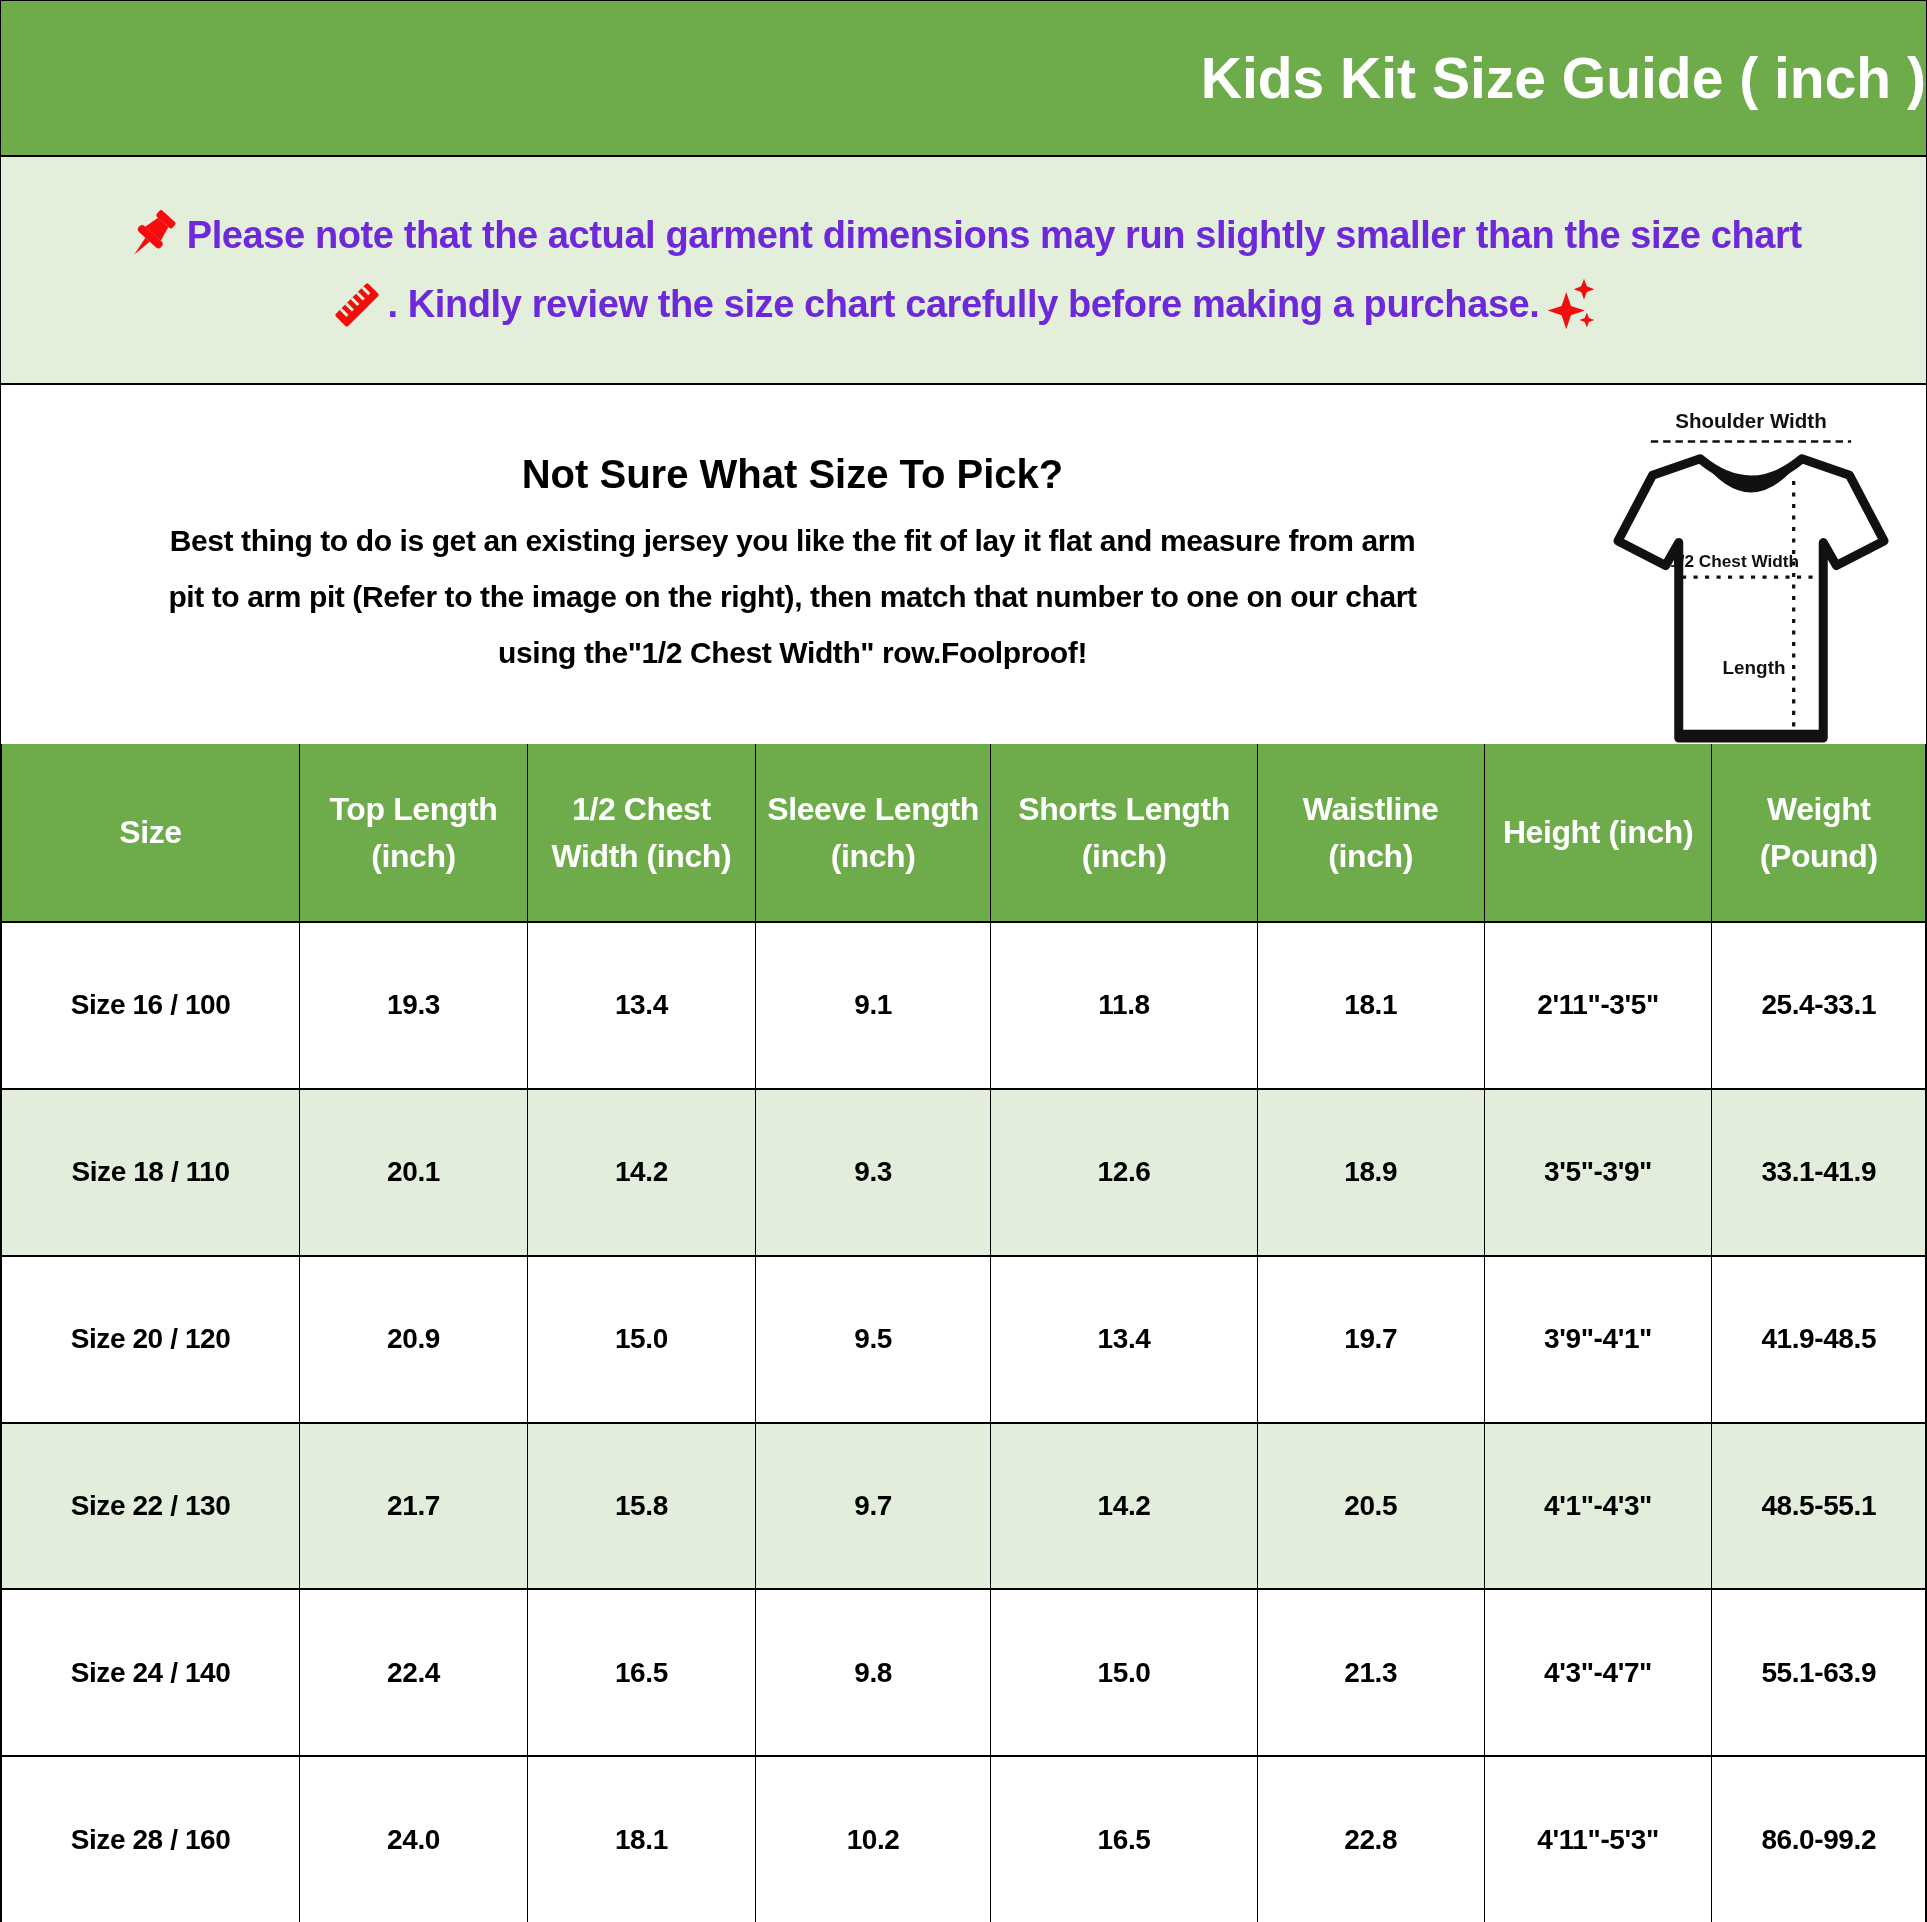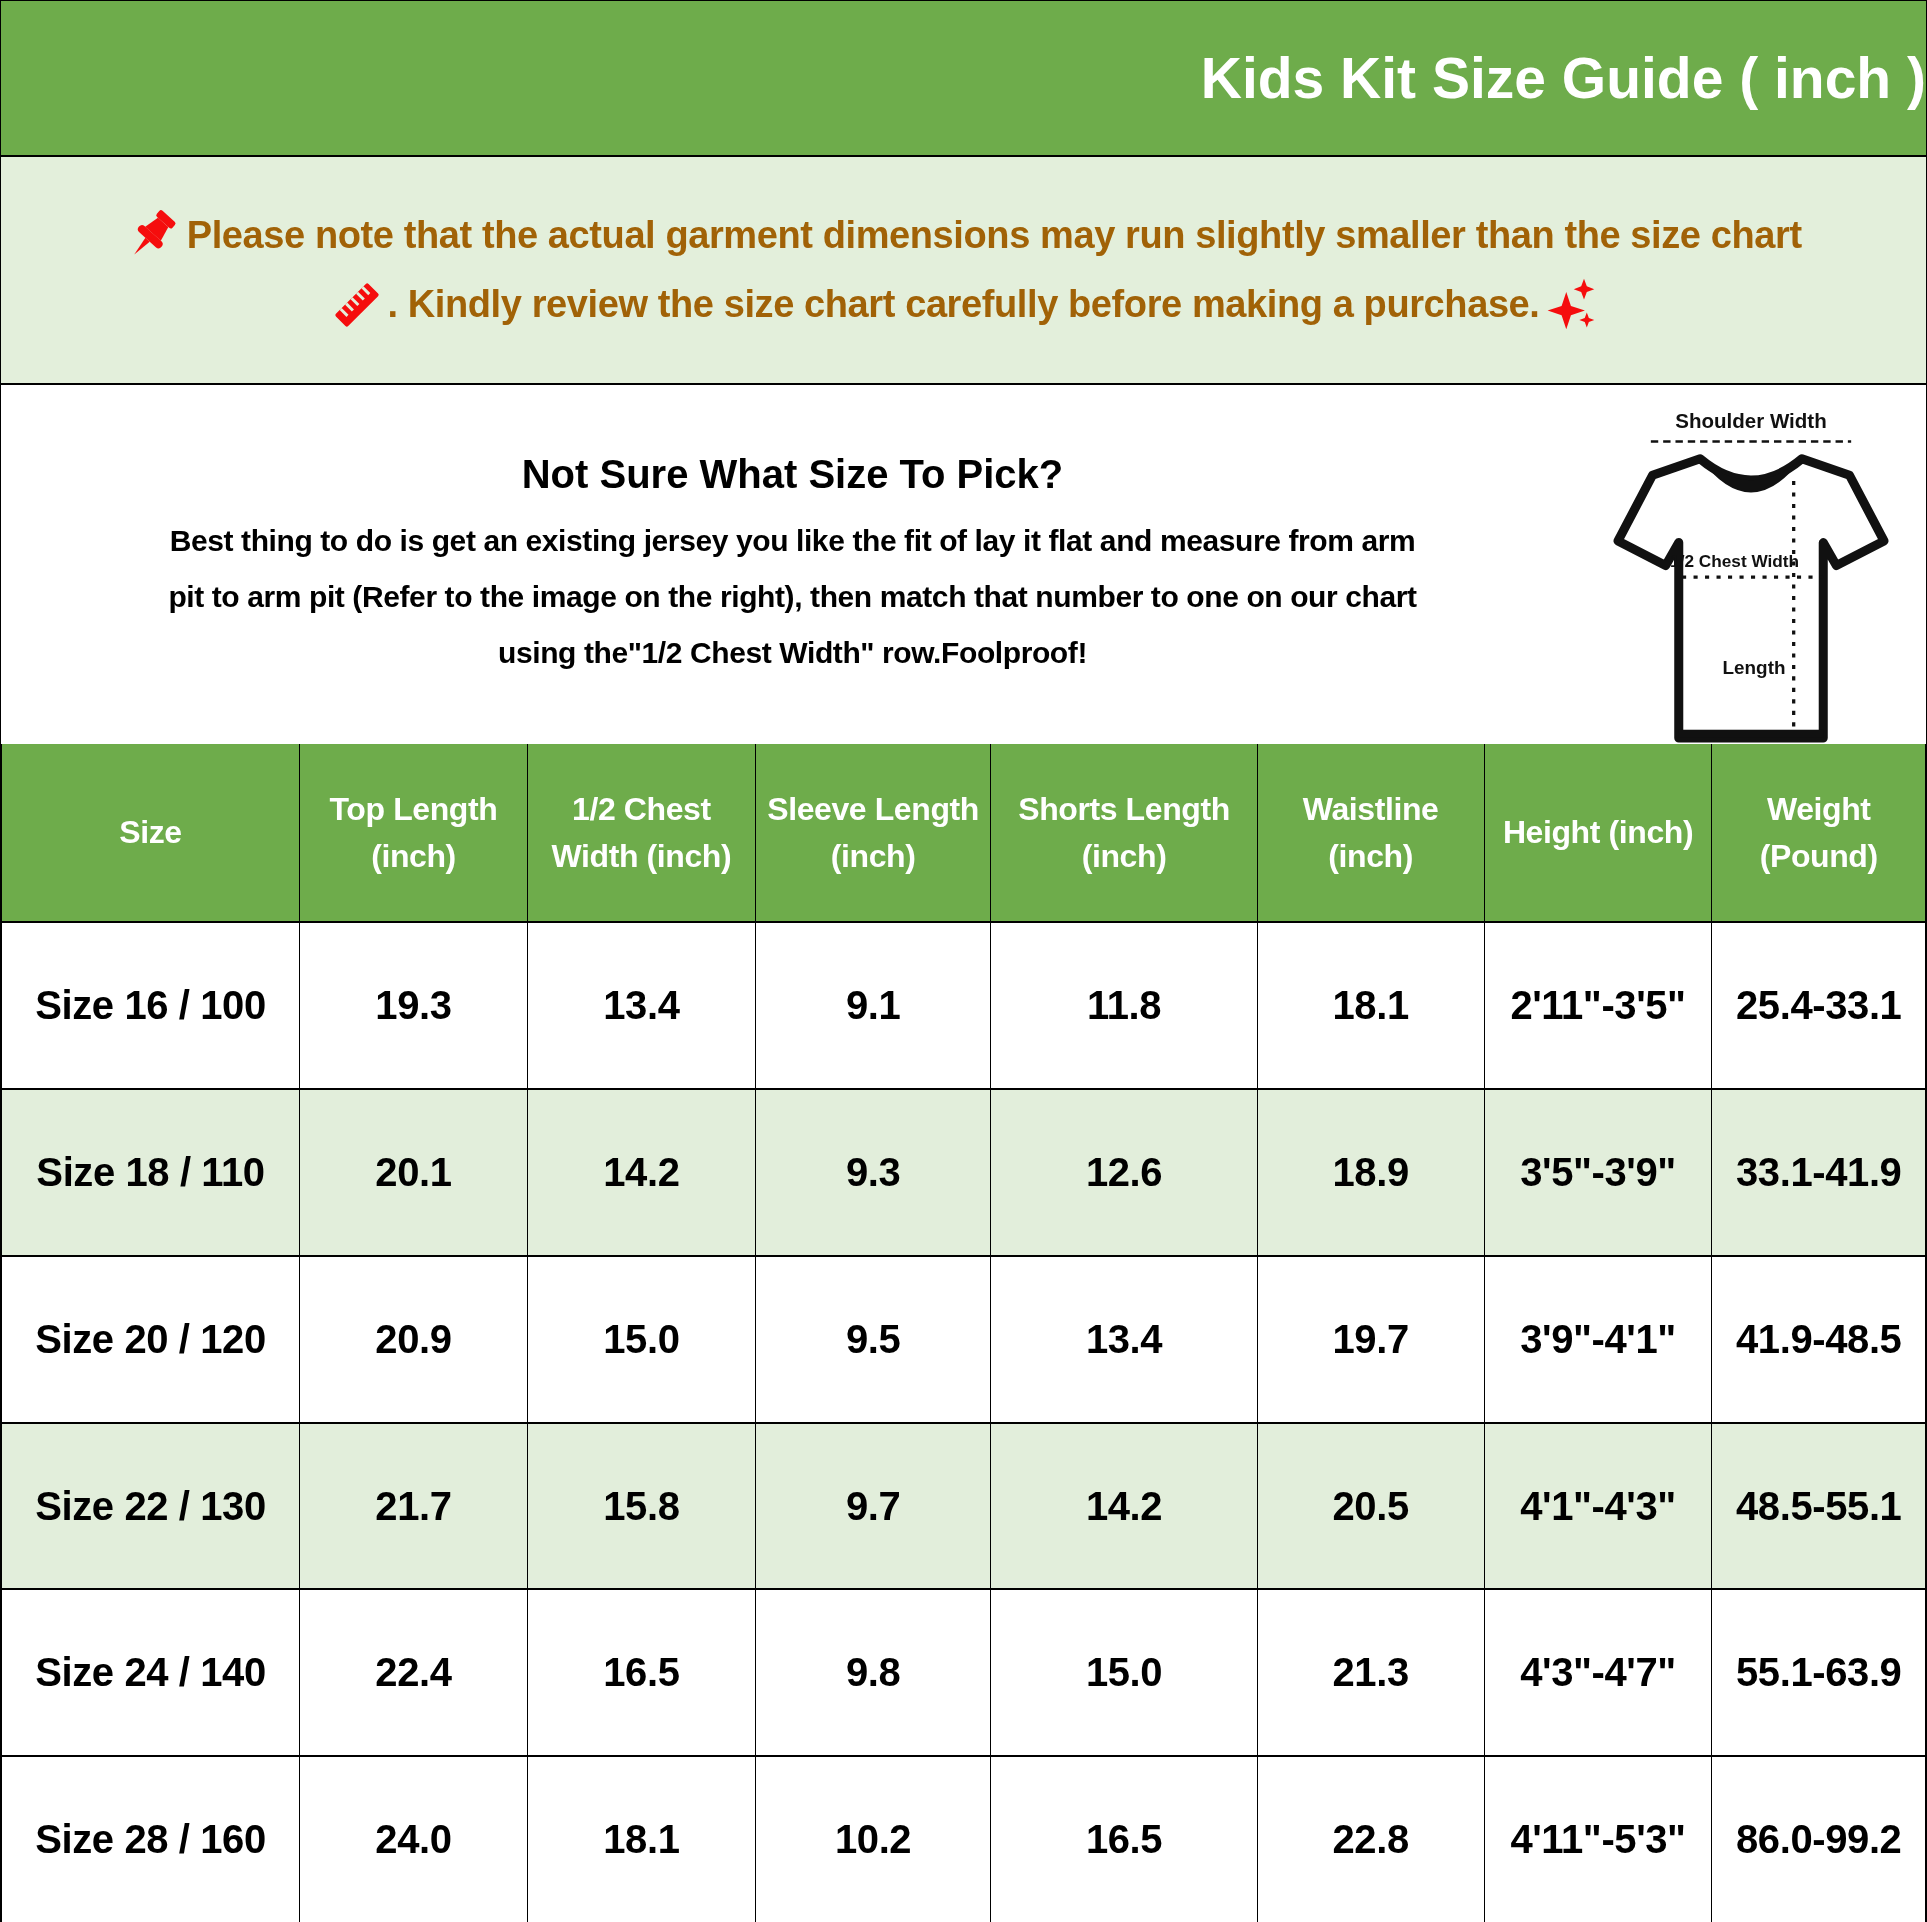--- a/index.html
+++ b/index.html
@@ -9,21 +9,21 @@
     display:flex;flex-direction:column;
     font-family:"Liberation Sans","DejaVu Sans",sans-serif;
     font-weight:bold;background:#fff;color:#000;
   }
   .title-bar{
     height:154px;flex:0 0 154px;background:#6eac4b;color:#fff;
     display:flex;align-items:center;justify-content:flex-end;
     font-size:57px;letter-spacing:0;border-bottom:2.7px solid #000;
   }
   .note{
-    height:226px;flex:0 0 226px;background:#e3efdb;color:#a16207;
+    height:226px;flex:0 0 226px;background:#e3efdb;color:#6d28d9;
     display:flex;flex-direction:column;align-items:center;justify-content:center;
     gap:13px;font-size:38px;border-bottom:2.7px solid #000;letter-spacing:-0.4px;
   }
   .note-line{display:flex;align-items:center;gap:5.4px;white-space:nowrap;}
   .icon{display:inline-block;vertical-align:middle;}
   .info{height:359px;flex:0 0 359px;display:flex;background:#fff;}
   .info-text{
     flex:1 1 auto;display:flex;flex-direction:column;justify-content:center;
     text-align:center;font-size:30px;letter-spacing:-0.4px;line-height:56px;
     padding-left:9px;
@@ -33,21 +33,21 @@
   .table-wrap{flex:1 1 auto;}
   table.size-table{
     width:100%;height:100%;border-collapse:collapse;table-layout:fixed;
   }
   .size-table th{
     background:#6eac4b;color:#fff;font-size:32px;font-weight:bold;
     border:1.8px solid #000;border-top:none;height:177px;padding:0 5.4px;
     line-height:47px;letter-spacing:-0.4px;
   }
   .size-table td{
-    text-align:center;font-size:40px;font-weight:bold;color:#000;
+    text-align:center;font-size:28px;font-weight:bold;color:#000;
     border-left:1.8px solid #000;border-right:1.8px solid #000;border-top:2.7px solid #000;
     height:139px;padding:0 3.6px;letter-spacing:-0.4px;background:#fff;
   }
   .size-table tr.alt td{background:#e2eedb;}
   .size-table col.c-size{width:15.5%;}
   .size-table col.c-top{width:11.85%;}
   .size-table col.c-chest{width:11.85%;}
   .size-table col.c-sleeve{width:12.25%;}
   .size-table col.c-shorts{width:13.85%;}
   .size-table col.c-waist{width:11.8%;}

